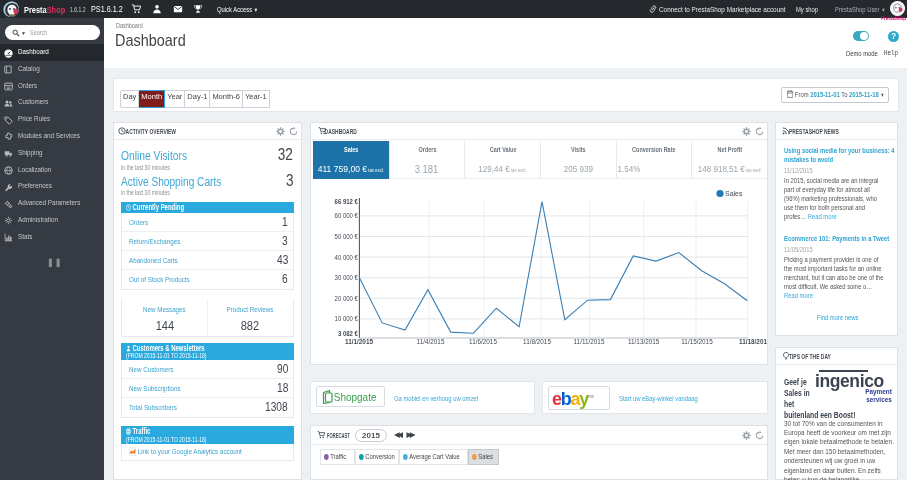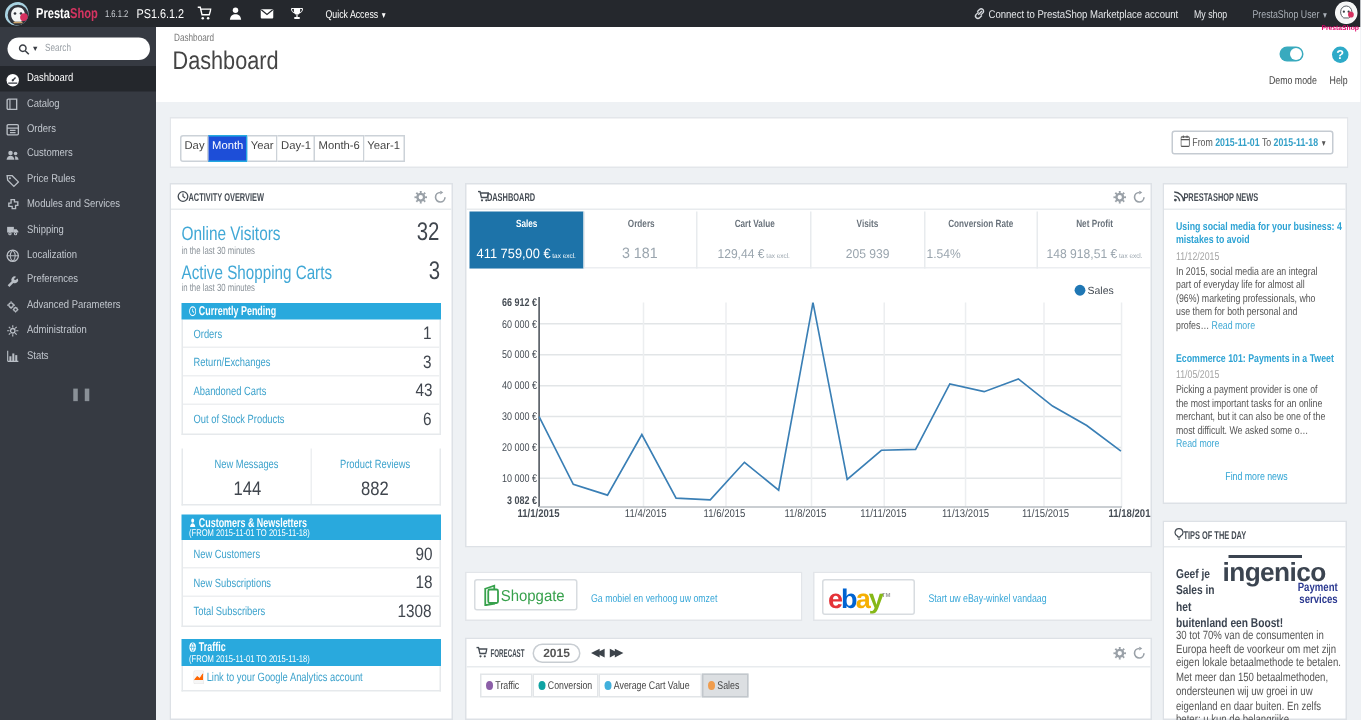--- a/index.html
+++ b/index.html
@@ -27,26 +27,26 @@
 .mi svg { position:absolute; left:4px; top:4.5px; }
 #pausebtn { position:absolute; left:47px; top:240px; color:#8a9097; font-size:8px; letter-spacing:1px; font-weight:bold; }
 
 #pagehead { position:absolute; left:104px; top:18px; width:803px; height:50px; background:#fff; }
 #crumb { position:absolute; left:12px; top:4px; font-size:7px; color:#777; }
 #ptitle { position:absolute; left:11px; top:13px; font-size:17px; color:#444; }
 #demo { position:absolute; right:38px; top:13px; width:16px; height:10px; background:#39aabe; border-radius:5px; }
 #demo::after { content:""; position:absolute; right:1px; top:1px; width:8px; height:8px; background:#fff; border-radius:50%; }
 #demolbl { position:absolute; right:29px; top:31px; font-size:7.5px; color:#444; }
 #helpico { position:absolute; right:8px; top:13px; width:11px; height:11px; background:#2eaac8; border-radius:50%; color:#fff; font-size:8.5px; font-weight:bold; text-align:center; line-height:11px; }
-#helplbl { position:absolute; right:9px; top:31px; font-size:7.5px; color:#444; }
+#helplbl { position:absolute; right:9px; top:31px; font-size:7.5px; color:#444;font-family:Liberation Mono, monospace; }
 
 #toolbar { position:absolute; left:113px; top:78px; width:786px; height:34px; background:#fff; border:1px solid #e3e6ea; }
 .tbtn { display:inline-block; height:18px; line-height:12px; font-size:7.5px; color:#444; background:#fff; border:1px solid #ccd2d8; border-left:none; padding:0 2px; vertical-align:top; }
 .tbtn:first-child { border-left:1px solid #ccd2d8; border-radius:2px 0 0 2px; }
-.tbtn.active { background:#1d4ed8; border-color:#25a9e0; color:#fff; }
+.tbtn.active { background:#7f1d1d; border-color:#25a9e0; color:#fff; }
 #daterange { position:absolute; right:9px; top:8px; width:108px; height:16px; border:1px solid #c5cbd2; border-radius:2px; background:#fff; font-size:7.5px; color:#555; line-height:14px; padding:0 0 0 5px; overflow:hidden; }
 #daterange b { color:#33a0c8; }
 
 .panel { position:absolute; background:#fff; border:1px solid #dde1e6; }
 .phead { height:17px; line-height:17px; font-size:7.5px; font-weight:bold; color:#454c54; padding-left:7px; border-bottom:1px solid #e8ebee; }
 .phead > .cx { transform:scaleX(0.66); }
 .bluebar > .cx { transform:scaleX(0.7); }
 .phico { position:absolute; top:4px; }
 .bluebar { background:#29a9dd; color:#fff; margin:0 7px; padding:1px 5px; font-size:8.5px; font-weight:bold; position:relative; line-height:8.5px; }
 .bluebar .sub { font-weight:normal; font-size:6.5px; display:block; line-height:7px; }

